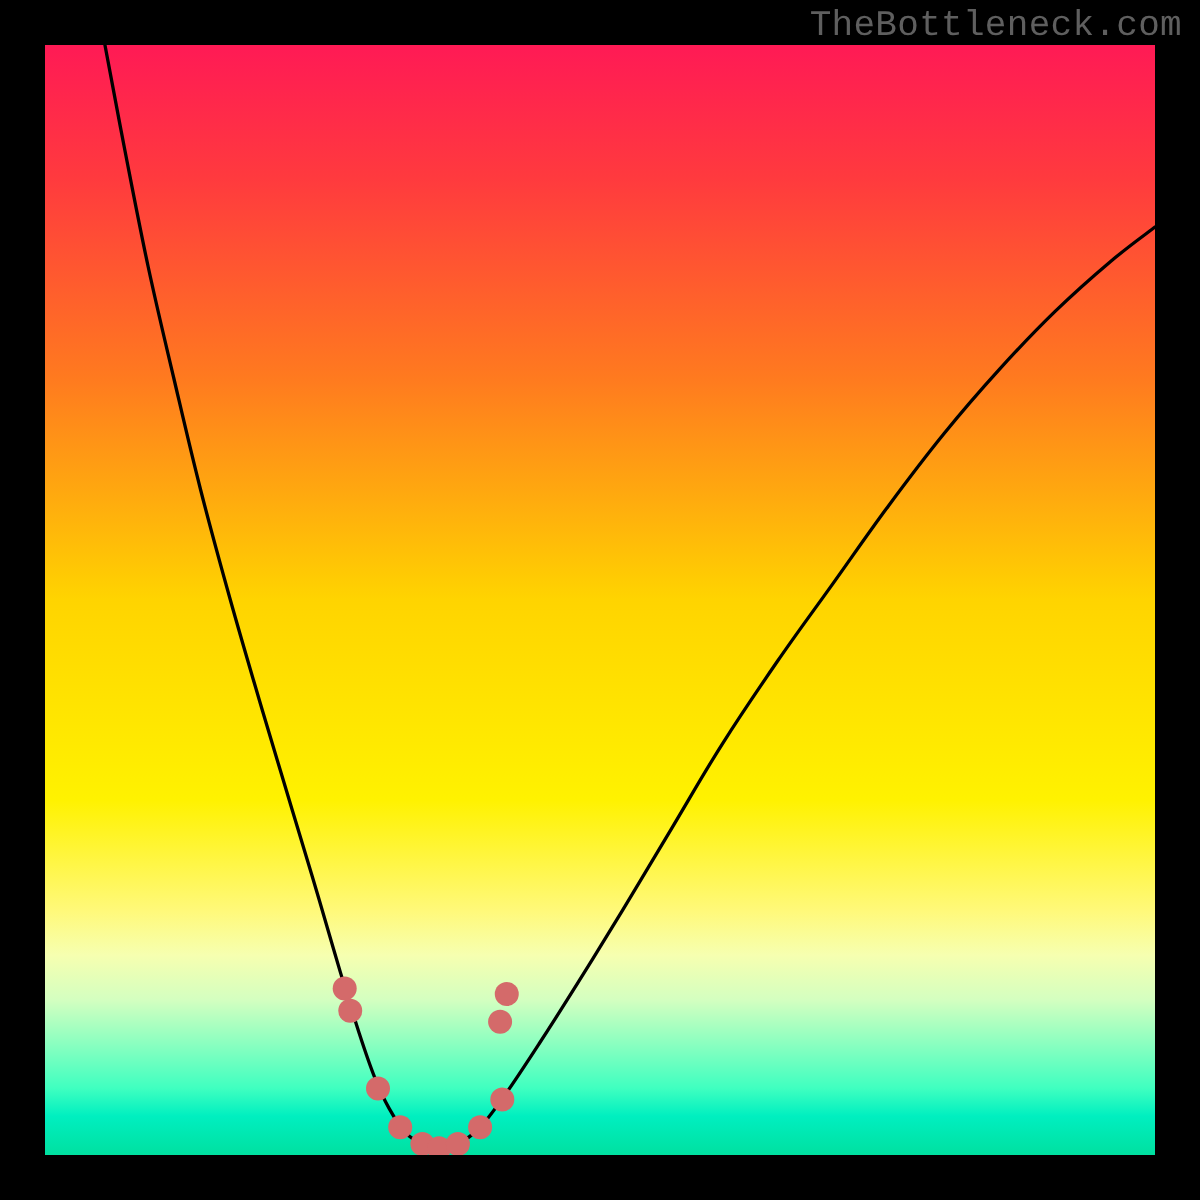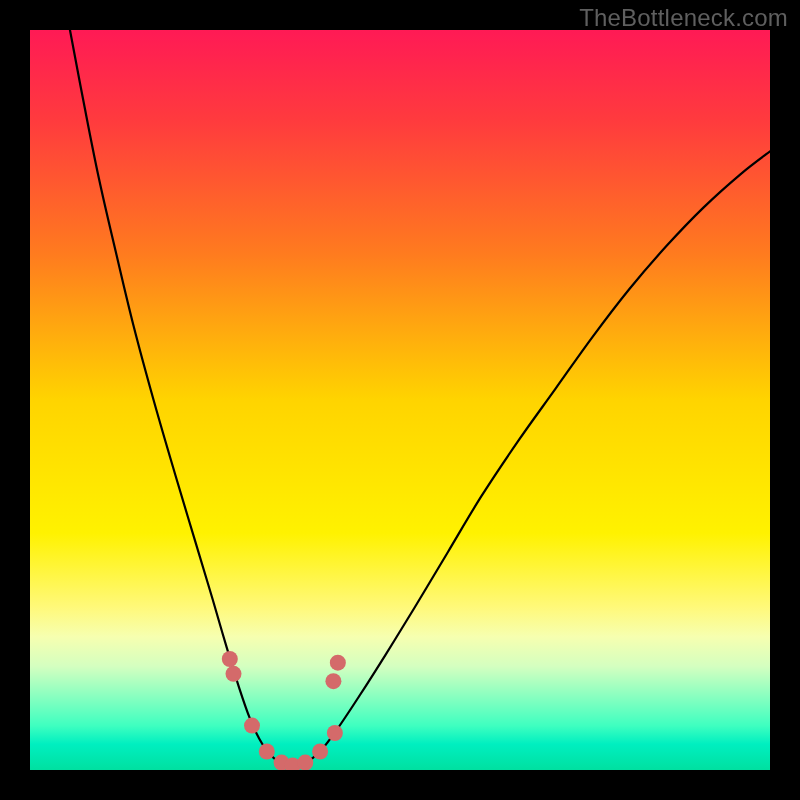--- a/index.html
+++ b/index.html
@@ -11,20 +11,21 @@
     overflow: hidden;
     font-family: Arial, Helvetica, sans-serif;
   }
   .frame {
     position: absolute;
     left: 0;
     top: 0;
     width: 800px;
     height: 787px;
     background: #000;
+    font-family: Liberation Mono, monospace;
   }
   .plot {
     position: absolute;
     left: 30px;
     top: 30px;
     width: 740px;
     height: 740px;
   }
   .watermark {
     position: absolute;

